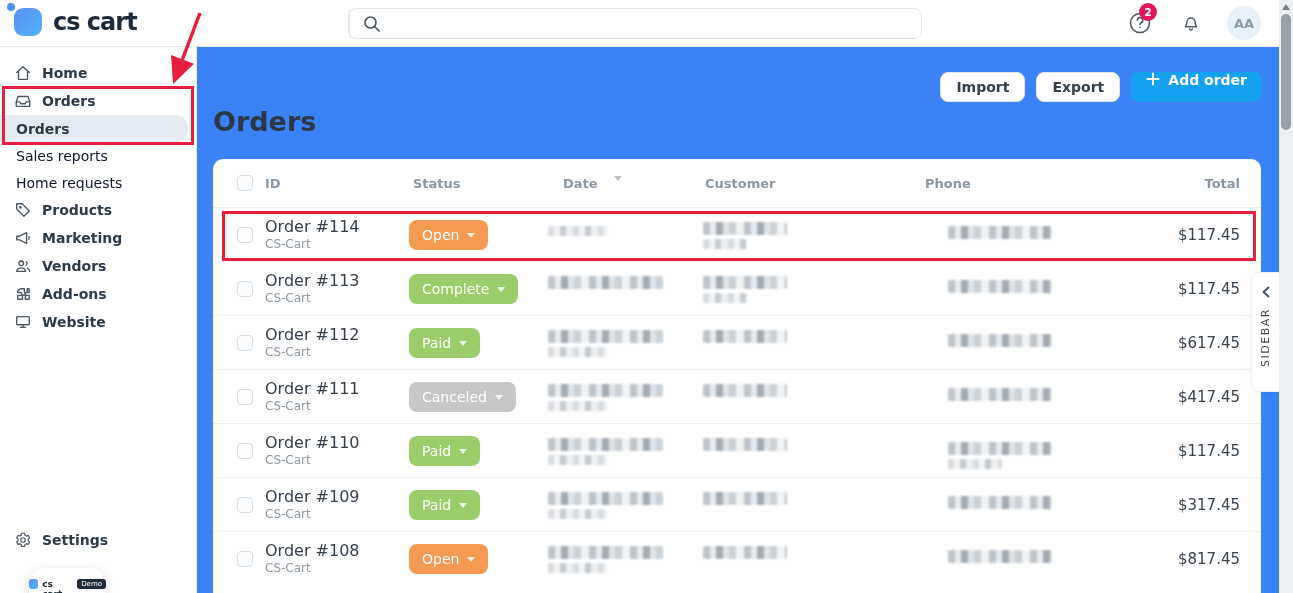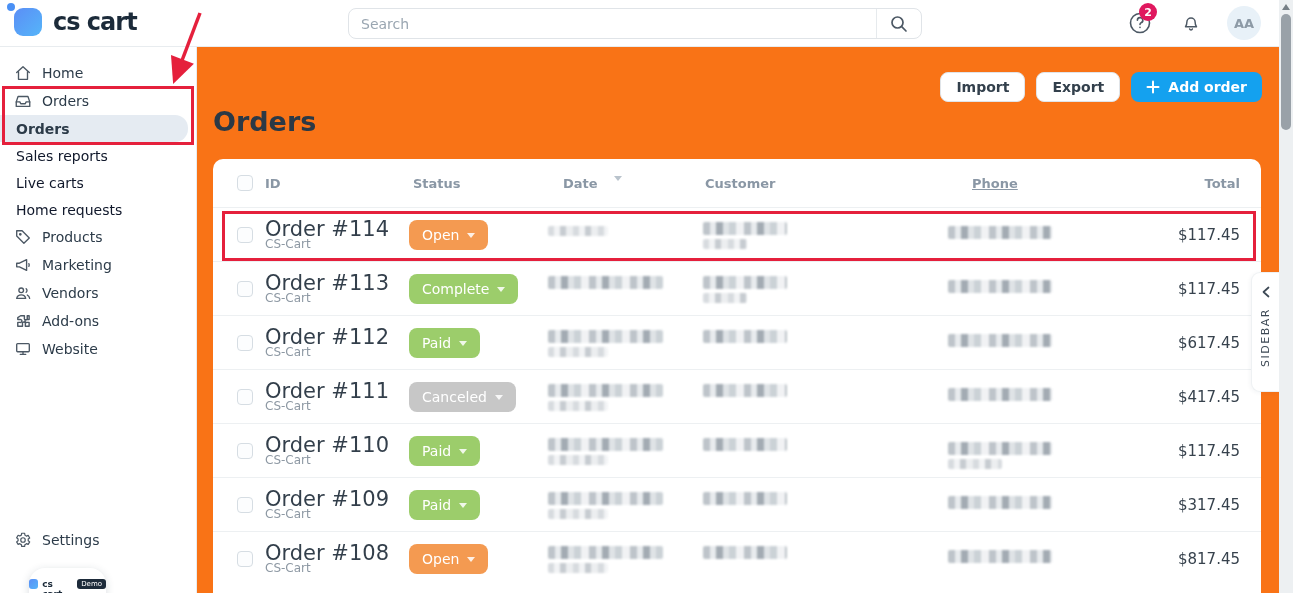--- a/index.html
+++ b/index.html
@@ -32,64 +32,64 @@
     border-radius:9px; background:#e0175e; color:#fff; font-size:11px; font-weight:bold;
     display:flex; align-items:center; justify-content:center; padding:0 4px; }
   .avatar { position:absolute; left:1227px; top:6px; width:34px; height:34px; border-radius:50%;
     background:#e8f1f8; color:#8d9aa6; font-size:13px; font-weight:bold;
     display:flex; align-items:center; justify-content:center; cursor:pointer; }
   
   .sidebar { position:absolute; left:0; top:47px; width:197px; height:546px;
     background:#fff; border-right:1px solid #e8ecef; z-index:4; }
   .side-item { height:28px; display:flex; align-items:center; padding-left:14px;
     cursor:pointer; font-size:14px; }
-  .side-item .lbl { font-weight:normal; color:#2c3b49; margin-left:10px; }
+  .side-item .lbl { font-weight:bold; color:#2c3b49; margin-left:10px; }
   .side-item svg { flex:0 0 18px; }
   .side-sub { height:27px; display:flex; align-items:center; padding-left:16px;
     cursor:pointer; font-size:14px; color:#0f172a; }
   .side-sub.active { background:#e5ebf2; border-radius:0 13px 13px 0; width:188px;
     color:#2c3b49; font-weight:bold; }
   .side-gap { height:12px; }
   .settings-item { position:absolute; left:0; top:479px; width:100%; }
   .demo-pill { position:absolute; left:29px; top:568px; width:77px; height:40px;
     background:#fff; border-radius:16px; box-shadow:0 2px 8px rgba(40,60,80,.18);
     display:flex; align-items:flex-start; justify-content:center; padding-top:11px; cursor:pointer; z-index:6; }
   .demo-logo { width:10px; height:10px; border-radius:3px;
     background:linear-gradient(135deg,#5b8ef6,#55b5f9); margin-right:4px; }
   .demo-name { font-size:9px; font-weight:bold; color:#1c2b3a; margin-right:4px; }
   .demo-badge { font-size:7px; color:#fff; background:#1d2b3a; border-radius:3px;
     padding:1px 4px; }
   
-  .main { position:absolute; left:197px; top:47px; width:1096px; height:546px; background:#f97316; }
+  .main { position:absolute; left:197px; top:47px; width:1096px; height:546px; background:#3b82f6; }
   .toolbar { position:absolute; top:25px; right:31px; display:flex; gap:11px; }
   .btn { height:30px; border-radius:8px; border:1px solid #e0e4e8; background:#fff;
     font-size:14px; font-weight:bold; color:#33404c; padding:0 15px; cursor:pointer;
     font-family:inherit; display:flex; align-items:center; }
-  .btn-primary { border:none; color:#fff; display:flex; align-items:center; gap:8px; }
+  .btn-primary { border:none; color:#fff; display:flex; align-items:flex-start; gap:8px; }
   .page-title { position:absolute; left:16px; top:59px; font-size:27px; font-weight:bold; color:#2b3946; }
   
   .card { position:absolute; left:16px; top:112px; width:1048px; height:440px;
     background:#fff; border-radius:10px 10px 0 0; }
   .thead { height:48px; display:flex; align-items:center; font-size:13px; font-weight:bold;
     color:#8a97a5; position:relative; }
   .col-check { width:16px; height:16px; border:1px solid #d6dde3; border-radius:4px;
     background:#fcfdfe; cursor:pointer; flex:0 0 auto; }
   .th { cursor:pointer; }
   .row { height:54px; border-top:1px solid #edf0f2; position:relative; cursor:pointer; }
   .c-check { position:absolute; left:24px; top:19px; }
   .h-check { position:absolute; left:24px; }
   .h-id { position:absolute; left:52px; }
   .h-status { position:absolute; left:200px; }
   .h-date { position:absolute; left:350px; display:flex; align-items:flex-start; gap:16px; }
   .h-customer { position:absolute; left:492px; }
-  .h-phone { position:absolute; left:759px;text-decoration:underline; }
+  .h-phone { position:absolute; left:712px; }
   .h-total { position:absolute; right:21px; }
   .sort-caret { width:0; height:0; border-left:4px solid transparent; border-right:4px solid transparent;
     border-top:5px solid #b9c3cc; }
-  .o-id { position:absolute; left:52px; top:9px; font-size:21px; color:#333f4b; }
+  .o-id { position:absolute; left:52px; top:9px; font-size:16px; color:#333f4b; }
   .o-store { position:absolute; left:52px; top:29px; font-size:12px; color:#8d98a3; }
   .o-badge { position:absolute; left:196px; top:12px; height:30px; border-radius:8px;
     padding:0 13px; display:flex; align-items:center; gap:8px; color:#fff; font-size:14px;
     cursor:pointer; }
   .o-badge .dd { width:0; height:0; border-left:4px solid transparent; border-right:4px solid transparent;
     border-top:5px solid rgba(255,255,255,.85); }
   .o-total { position:absolute; right:21px; top:18px; font-size:15px; color:#37424d; }
   .blurcell { position:absolute; }
   .b-date { left:335px; top:14px; width:115px; }
   .b-customer { left:490px; top:14px; width:84px; }
@@ -124,21 +124,20 @@
 
 <div class="topbar">
   <div class="logo">
     <div class="logo-sq">
       <div class="logo-dot"></div>
     </div>
     <span class="logo-text">cs cart</span>
   </div>
 
   <div class="search-wrap">
-    <input class="search-input" placeholder="Search" style="">
     <div class="search-btn">
       <svg class="ic" width="18" height="18" viewBox="0 0 18 18" style="stroke-width:1.7">
         <circle cx="7.5" cy="7.5" r="5.5"></circle>
           <line x1="11.7" y1="11.7" x2="16" y2="16"></line>
       </svg>
     </div>
   </div>
 
   <div class="hicon help-wrap">
     <svg class="ic" width="24" height="24" viewBox="0 0 24 24" style="stroke-width:1.6">
@@ -178,23 +177,20 @@
       <path d="M4.5 5h11l2 6v5h-15v-5z"></path>
     </svg>
     <span class="lbl">Orders</span>
   </div>
 
   <div class="side-sub active">
     <span>Orders</span>
   </div>
   <div class="side-sub">
     <span>Sales reports</span>
-  </div>
-  <div class="side-sub">
-    <span>Live carts</span>
   </div>
   <div class="side-sub">
     <span>Home requests</span>
   </div>
 
   <div class="side-item">
     <svg class="ic" width="18" height="18" viewBox="0 0 20 20">
       <path d="M3 3h6l8 8-6 6-8-8z"></path>
         <circle cx="7" cy="7" r="0.8"></circle>
     </svg>

